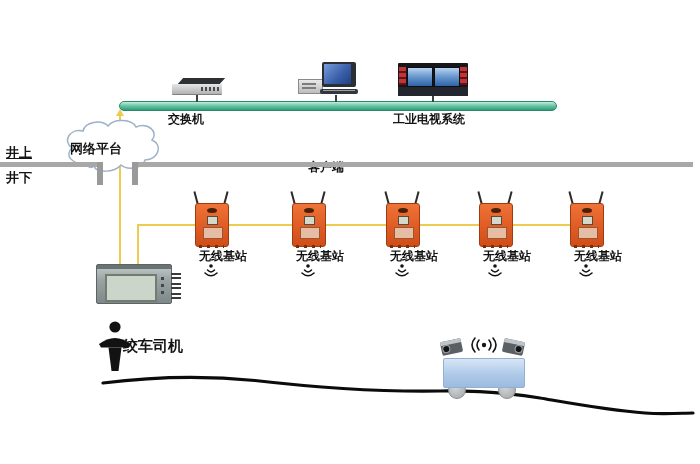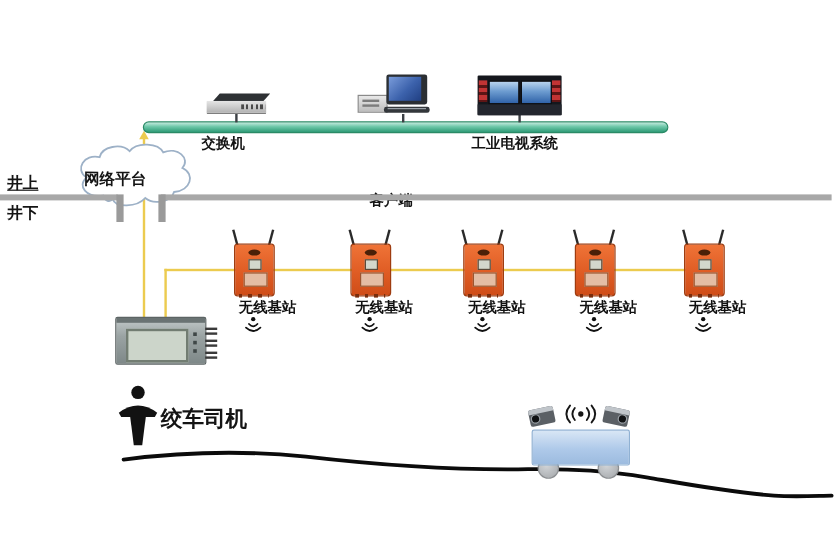--- a/index.html
+++ b/index.html
@@ -250,21 +250,21 @@
     <div class="disp-pin" style="top:13px;"></div>
     <div class="disp-pin" style="top:23px;"></div>
     <div class="disp-pin" style="top:33px;"></div>
   </div>
 
   <svg class="operator" width="38" height="54" viewBox="0 0 38 54">
     <circle cx="19" cy="7" r="5.6" fill="#121212"></circle>
     <path d="M3,24 Q19,12 35,24 L33,27.5 L5,27.5 Z" fill="#121212"></path>
     <polygon points="12.5,27.5 25.5,27.5 22.5,51 15.5,51" fill="#121212"></polygon>
   </svg>
-  <div class="lbl" style="left:134px;top:337px;font-size:18px;">绞车司机</div>
+  <div class="lbl" style="left:123px;top:337px;font-size:15px;">绞车司机</div>
 
   <svg class="groundsvg" width="700" height="464" viewBox="0 0 700 464">
     <path d="M103,383 C150,377 205,375.5 255,380.5 C320,388 380,392 440,391
              C480,390.5 506,392.5 540,398 C575,404 610,410.5 645,413 C662,414.2 680,413.2 693,413" fill="none" stroke="#0b0b0b" stroke-width="3.2" stroke-linecap="round"></path>
   </svg>
 
   <div class="wheel" style="left:448px;"></div>
   <div class="wheel" style="left:498px;"></div>
   <div class="cart-body"></div>
   <div class="camera l">

